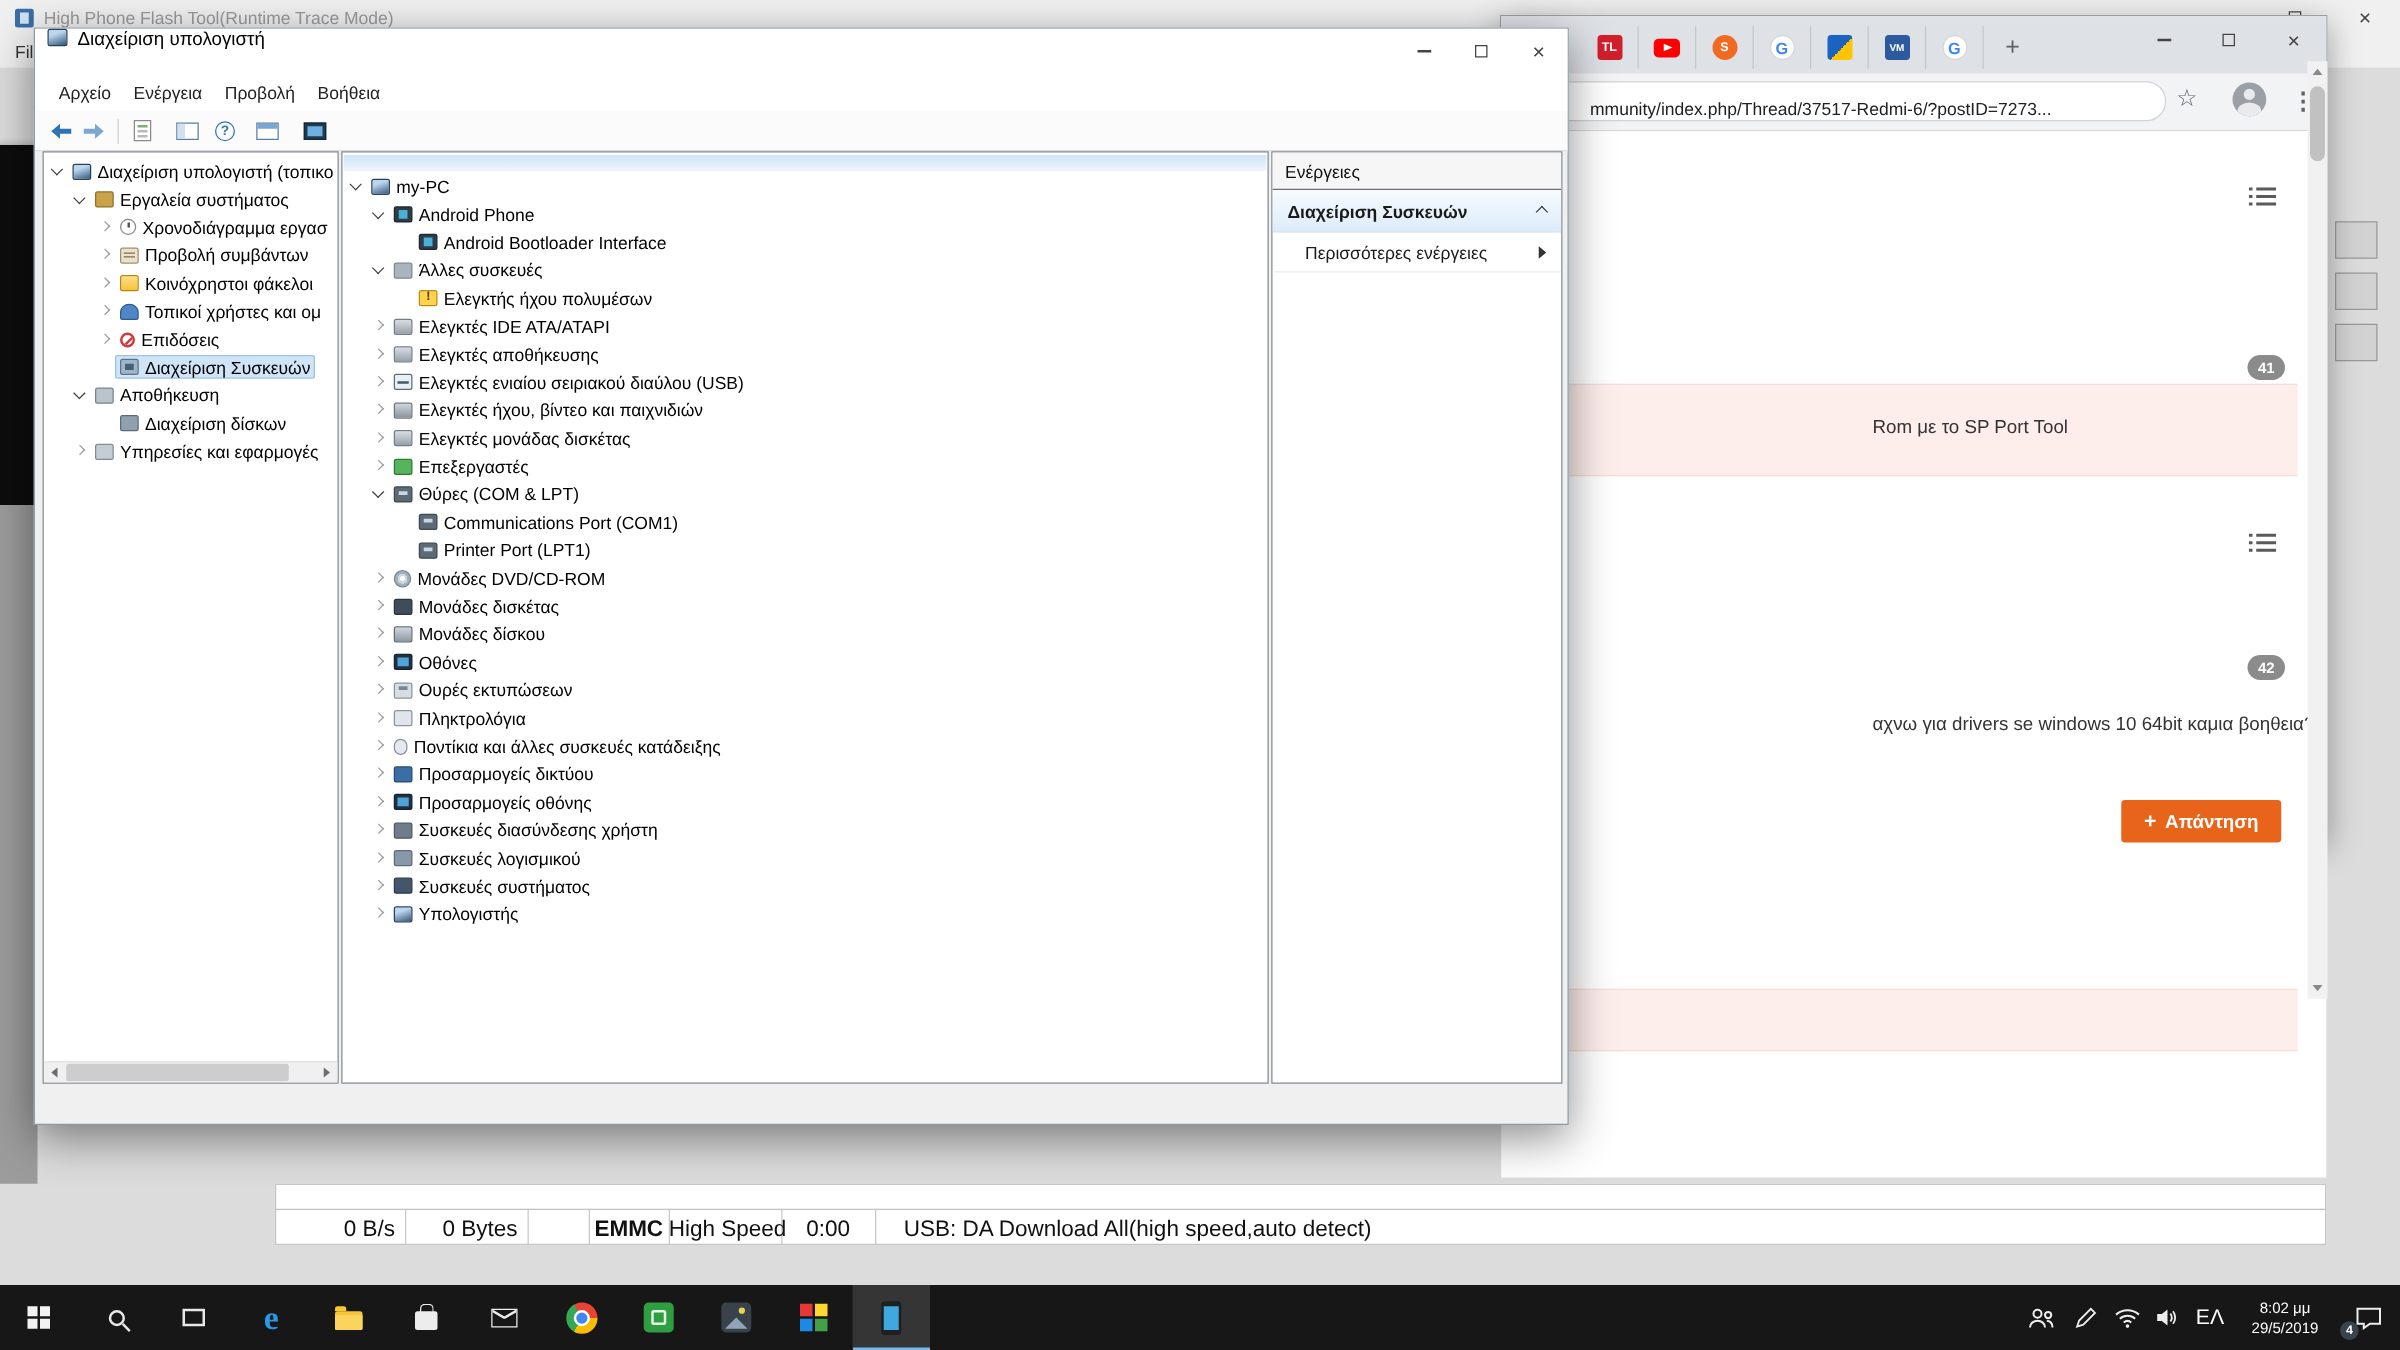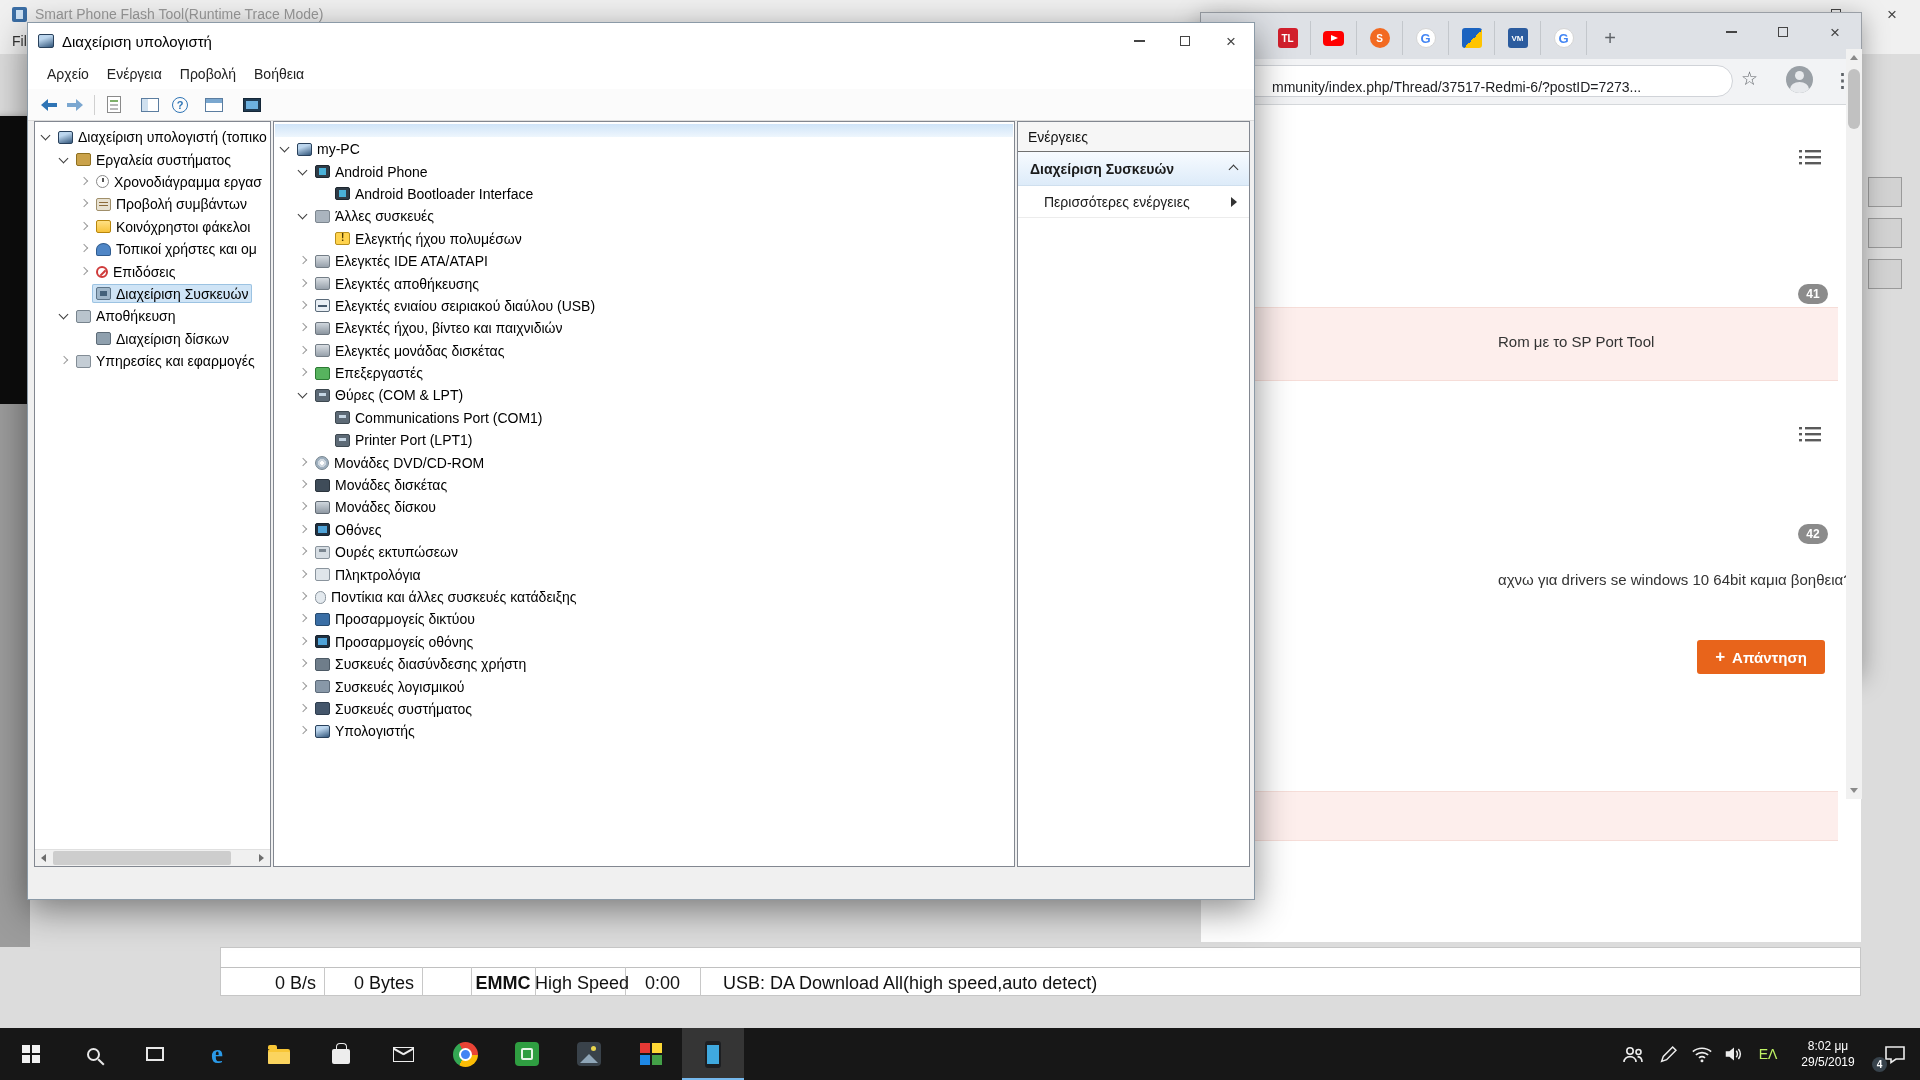--- a/index.html
+++ b/index.html
@@ -63,21 +63,21 @@
 .replybtn{position:absolute;left:496px;top:535px;width:128px;height:34px;background:#e8641b;border-radius:3px;color:#fff;display:flex;align-items:center;justify-content:center;gap:7px;font-size:15px;font-weight:bold}
 .replyplus{font-size:17px;font-weight:bold}
 .sbar{position:absolute;left:645px;top:36px;width:16px;height:750px;background:#f1f1f1}
 .sbar-thumb{position:absolute;left:2px;top:20px;width:12px;height:60px;background:#c1c1c1;border-radius:6px}
 .tri-up{width:0;height:0;border-left:4px solid transparent;border-right:4px solid transparent;border-bottom:5px solid #8a8a8a;position:absolute;left:4px;top:6px}
 .tri-down{width:0;height:0;border-left:4px solid transparent;border-right:4px solid transparent;border-top:5px solid #8a8a8a;position:absolute;left:4px;bottom:6px}
 .flist{position:absolute}
 
 
 #cm{position:absolute;left:27px;top:22px;width:1228px;height:878px;z-index:3;background:#f0f0f0;border:1px solid #8b9aa7;box-shadow:0 10px 34px rgba(0,0,0,.45)}
-.cm-titlebar{position:absolute;left:0;top:0;width:100%;height:36px;background:#fff;display:flex;align-items:center}
+.cm-titlebar{position:absolute;left:0;top:0;width:100%;height:36px;background:#fff;display:flex;}
 .cm-appicon{width:16px;height:14px;margin:0 8px 0 10px;background:linear-gradient(160deg,#bcd6ee 30%,#33577c);border:1px solid #29415c;border-radius:2px}
 .cm-title{font-size:15px;color:#000}
 .cm-ctls{position:absolute;right:0;top:0;height:36px;display:flex}
 .cm-ctls .win-ctl{width:46px}
 .cm-menubar{position:absolute;left:0;top:36px;width:100%;height:30px;background:#fff;display:flex;align-items:center;padding-left:10px;font-size:14px;color:#222}
 .cm-menubar span{padding:0 9px;line-height:30px}
 .cm-toolbar{position:absolute;left:0;top:66px;width:100%;height:32px;background:#fbfbfb;border-bottom:1px solid #dcdcdc;display:flex;align-items:center}
 .tbi{width:26px;height:26px;display:flex;align-items:center;justify-content:center}
 .tbsep{width:1px;height:20px;background:#d0d0d0;margin:0 6px}
 .ico-doc{width:14px;height:17px;background:#fff;border:1px solid #8a8a8a;position:relative}
@@ -182,33 +182,33 @@
 .shot-ic{width:24px;height:24px;border-radius:4px;background:#39424a;position:relative;overflow:hidden}
 .shot-ic::before{content:"";position:absolute;right:5px;top:4px;width:5px;height:5px;border-radius:50%;background:#e8d44d}
 .shot-ic::after{content:"";position:absolute;left:3px;bottom:3px;border-left:9px solid transparent;border-right:9px solid transparent;border-bottom:9px solid #8fa6b8}
 .grid-ic{width:22px;height:22px;display:grid;grid-template-columns:10px 10px;grid-template-rows:10px 10px;gap:2px}
 .grid-ic i:nth-child(1){background:#e53935}.grid-ic i:nth-child(2){background:#fdd835}
 .grid-ic i:nth-child(3){background:#1e88e5}.grid-ic i:nth-child(4){background:#43a047}
 .spft-ic{width:16px;height:27px;background:#1d1f22;border-radius:3px;position:relative}
 .spft-ic::after{content:"";position:absolute;inset:4px 2px;background:#3fa9df}
 #tray{position:absolute;right:0;top:0;height:52px;display:flex;align-items:center}
 .tray-item{height:52px;display:flex;align-items:center;justify-content:center;position:relative}
-.lang{color:#bef264;font-size:14px}
+.lang{color:#ffffff;font-size:17px}
 .clock{color:#fff;font-size:12px;text-align:center;line-height:1.35}
 .ac-badge{position:absolute;left:2px;bottom:8px;min-width:15px;height:15px;border-radius:8px;background:#38434c;color:#fff;font-size:10px;font-weight:bold;display:flex;align-items:center;justify-content:center;padding:0 3px}
 </style>
 </head>
 <body>
 
 <div id="screen">
 
   <div id="spft">
     <div class="spft-titlebar">
       <span class="spft-appicon"></span>
-      <span class="spft-title">Smart Phone Flash Tool(Runtime Trace Mode)</span>
+      <span class="spft-title">High Phone Flash Tool(Runtime Trace Mode)</span>
       <div class="spft-ctls">
         <div class="win-ctl">
             <span class="g-min"></span>
           </div>
         <div class="win-ctl">
             <span class="g-max"></span>
           </div>
         <div class="win-ctl">
             <span class="g-close"></span>
           </div>

